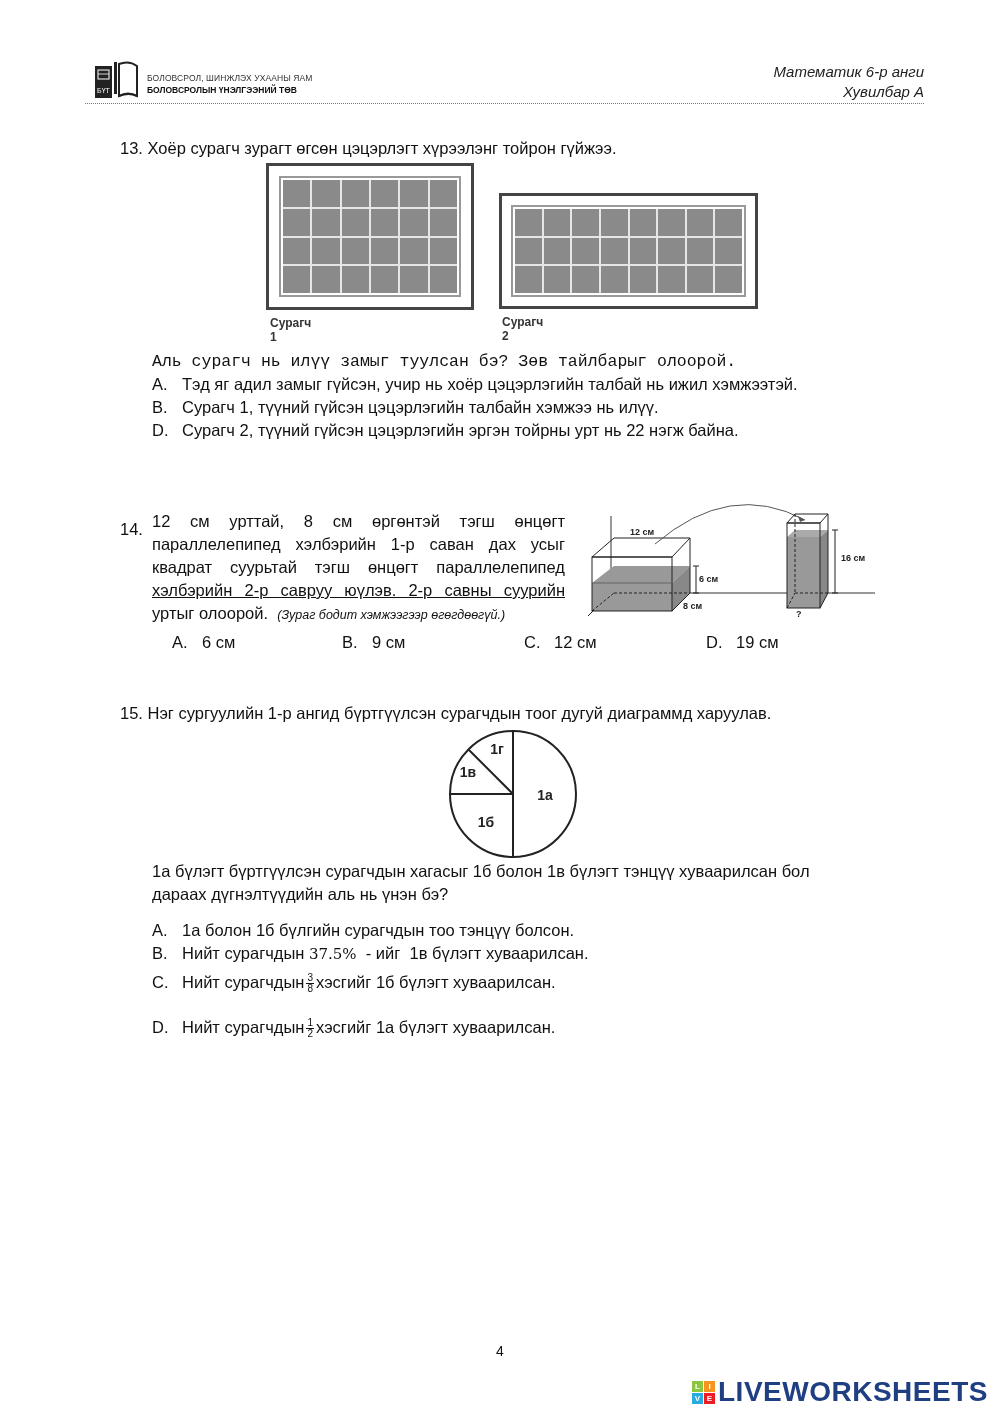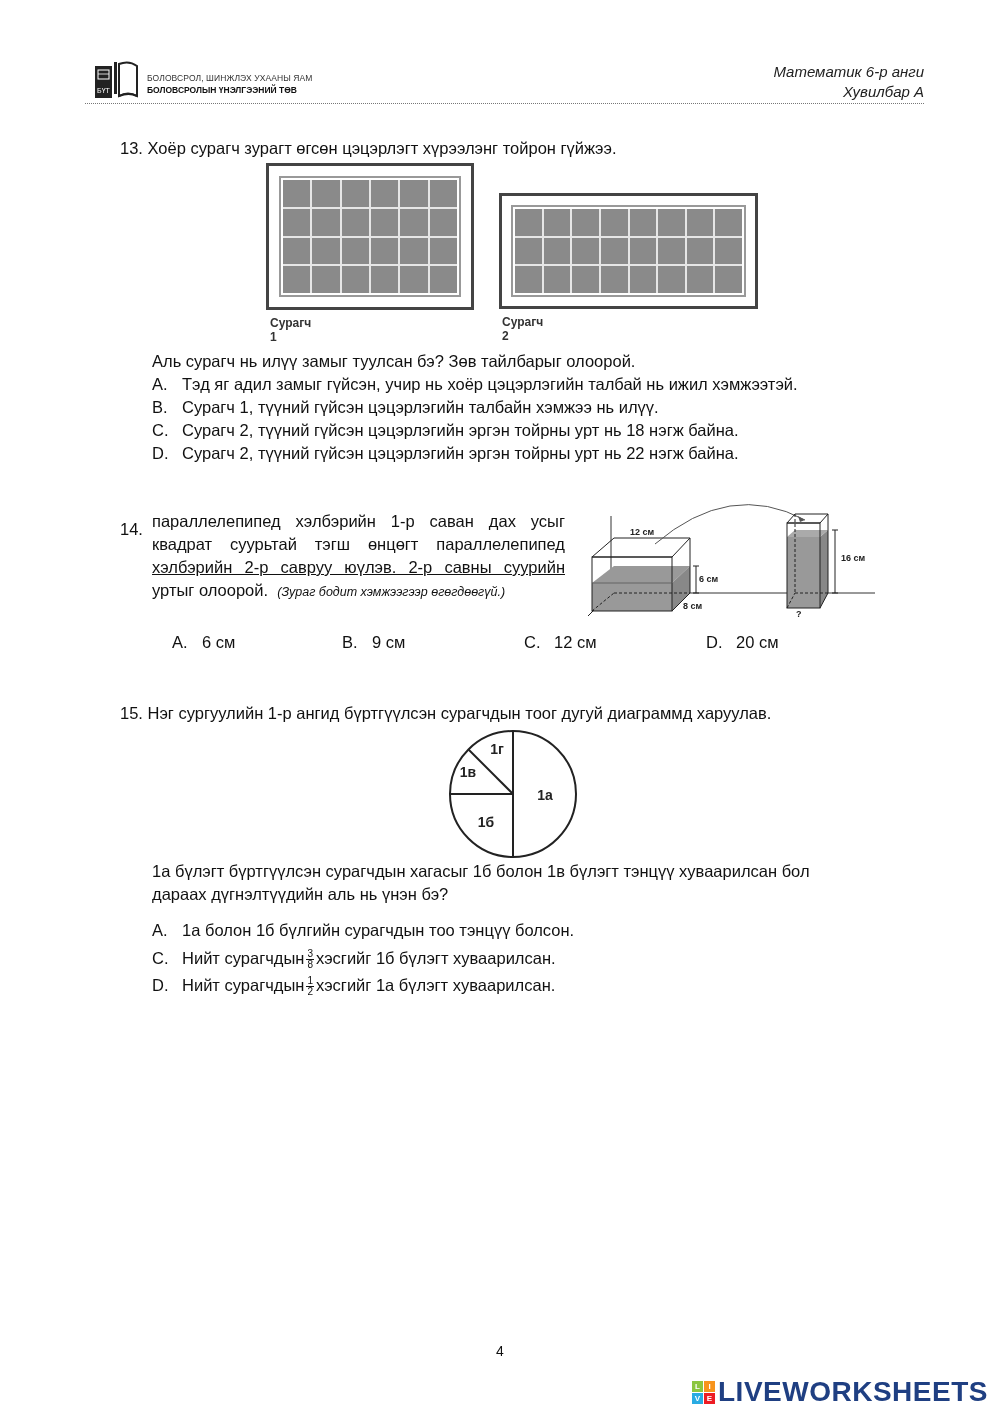--- a/index.html
+++ b/index.html
@@ -125,31 +125,31 @@
           <div></div>
           <div></div>
           <div></div>
           <div></div>
       </div>
     </div>
   </div>
   <div class="pane-label" style="left:236px; top:152px;">Сурагч 2</div>
 </div>
 
-<div class="abs txt" style="left:152px; top:350px;">Аль сурагч нь илүү замыг туулсан бэ? Зөв тайлбарыг олоорой.</div>
+<div class="abs txt" style="left:152px; top:350px;font-family:Liberation Mono, monospace;">Аль сурагч нь илүү замыг туулсан бэ? Зөв тайлбарыг олоорой.</div>
 <div class="abs txt" style="left:152px; top:373px;">
   <div><span class="opt-letter">A.</span><span>Тэд яг адил замыг гүйсэн, учир нь хоёр цэцэрлэгийн талбай нь ижил хэмжээтэй.</span></div>
   <div><span class="opt-letter">B.</span><span>Сурагч 1, түүний гүйсэн цэцэрлэгийн талбайн хэмжээ нь илүү.</span></div>
-  <div><span class="opt-letter">C.</span><span>Сурагч 2, түүний гүйсэн цэцэрлэгийн эргэн тойрны урт нь 18 нэгж байна.</span></div>
   <div><span class="opt-letter">D.</span><span>Сурагч 2, түүний гүйсэн цэцэрлэгийн эргэн тойрны урт нь 22 нэгж байна.</span></div>
 </div>
 
 <div class="abs q14-text">
   <div style="position:relative;">
     <span style="position:absolute; left:0; top:8px;">14.</span>
+    <span class="indent" style="text-align-last:justify;">12 см урттай, 8 см өргөнтэй тэгш өнцөгт</span>
     <span class="indent" style="text-align-last:justify;">параллелепипед хэлбэрийн 1-р саван дах усыг</span>
     <span class="indent" style="text-align-last:justify;">квадрат суурьтай тэгш өнцөгт параллелепипед</span>
     <span class="indent" style="text-align-last:justify;text-decoration:underline;">хэлбэрийн 2-р савруу юүлэв. 2-р савны суурийн</span>
     <span class="indent"><span>уртыг олоорой.</span>&nbsp;&nbsp;<span class="note">(Зураг бодит хэмжээгээр өгөгдөөгүй.)</span></span>
   </div>
 </div>
 
 <div class="abs" style="left:580px; top:500px;">
   <svg width="300" height="120" viewBox="0 0 300 120">
 
@@ -195,21 +195,21 @@
     <line x1="252" y1="93" x2="258" y2="93" stroke="#222"></line>
     <text x="261" y="61" font-size="9" font-weight="bold" fill="#222" font-family="Liberation Sans, sans-serif">16 см</text>
     <text x="216" y="117" font-size="9" font-weight="bold" fill="#222" font-family="Liberation Sans, sans-serif">?</text>
   </svg>
 </div>
 
 <div class="abs q14-opts">
   <div class="q14-opt" style="left:12px;"><span style="display:inline-block; width:30px;">A.</span><span>6 см</span></div>
   <div class="q14-opt" style="left:182px;"><span style="display:inline-block; width:30px;">B.</span><span>9 см</span></div>
   <div class="q14-opt" style="left:364px;"><span style="display:inline-block; width:30px;">C.</span><span>12 см</span></div>
-  <div class="q14-opt" style="left:546px;"><span style="display:inline-block; width:30px;">D.</span><span>20 см</span></div>
+  <div class="q14-opt" style="left:546px;"><span style="display:inline-block; width:30px;">D.</span><span>19 см</span></div>
 </div>
 
 <div class="abs txt" style="left:120px; top:702px;">
   <span>15.</span>
   <span>Нэг сургуулийн 1-р ангид бүртгүүлсэн сурагчдын тоог дугуй диаграммд харуулав.</span>
 </div>
 
 <div class="abs pie">
   <svg width="134" height="134" viewBox="0 0 134 134">
     <circle cx="66" cy="66" r="63" fill="#fff" stroke="#222" stroke-width="2"></circle>
@@ -223,25 +223,26 @@
   </svg>
 </div>
 
 <div class="abs txt" style="left:152px; top:860px;">
   <div>1а бүлэгт бүртгүүлсэн сурагчдын хагасыг 1б болон 1в бүлэгт тэнцүү хуваарилсан бол</div>
   <div>дараах дүгнэлтүүдийн аль нь үнэн бэ?</div>
 </div>
 
 <div class="abs txt" style="left:152px; top:919px; line-height:23px;">
   <div><span class="opt-letter">A.</span><span>1а болон 1б бүлгийн сурагчдын тоо тэнцүү болсон.</span></div>
+  <div><span class="opt-letter">B.</span><span>Нийт сурагчдын </span><span class="serif-num">37.5%</span><span style="white-space:pre;">  - ийг  1в бүлэгт хуваарилсан.</span></div>
   <div style="margin-top:5px;"><span class="opt-letter">C.</span><span>Нийт сурагчдын</span><span class="frac">
         <span class="num">3</span>
         <span>8</span>
       </span><span>хэсгийг 1б бүлэгт хуваарилсан.</span></div>
-  <div style="margin-top:4px;"><span class="opt-letter">D.</span><span>Нийт сурагчдын</span><span class="frac">
+  <div style="margin-top:22px;"><span class="opt-letter">D.</span><span>Нийт сурагчдын</span><span class="frac">
         <span class="num">1</span>
         <span>2</span>
       </span><span>хэсгийг 1а бүлэгт хуваарилсан.</span></div>
 </div>
 
 <div class="abs page-num">4</div>
 
 <div class="abs lw-logo">
   <div class="lw-squares">
     <span style="background:#8cc63f;">L</span>

